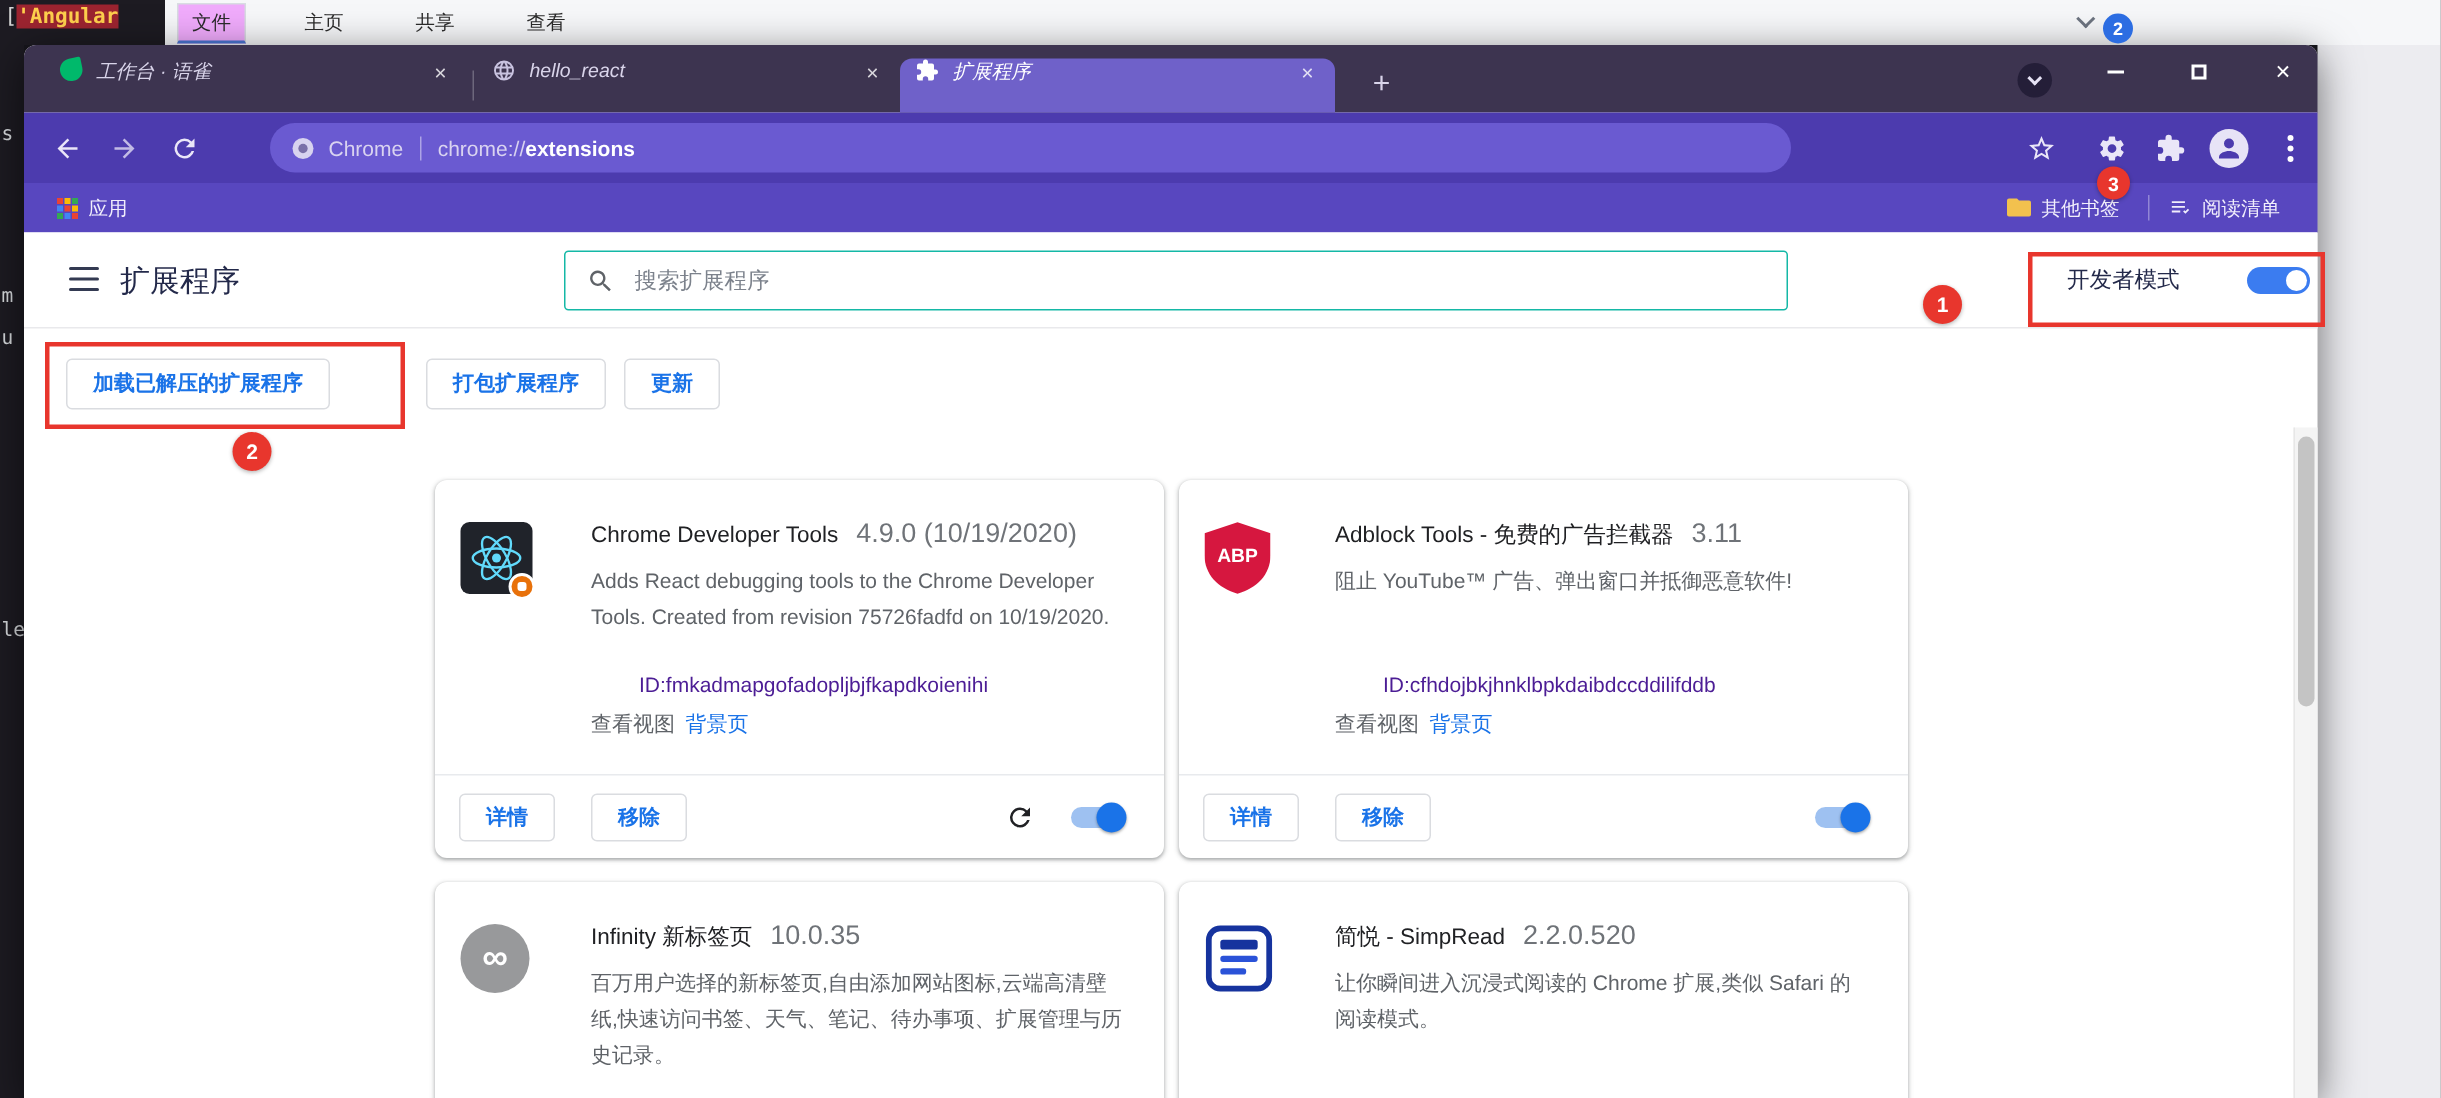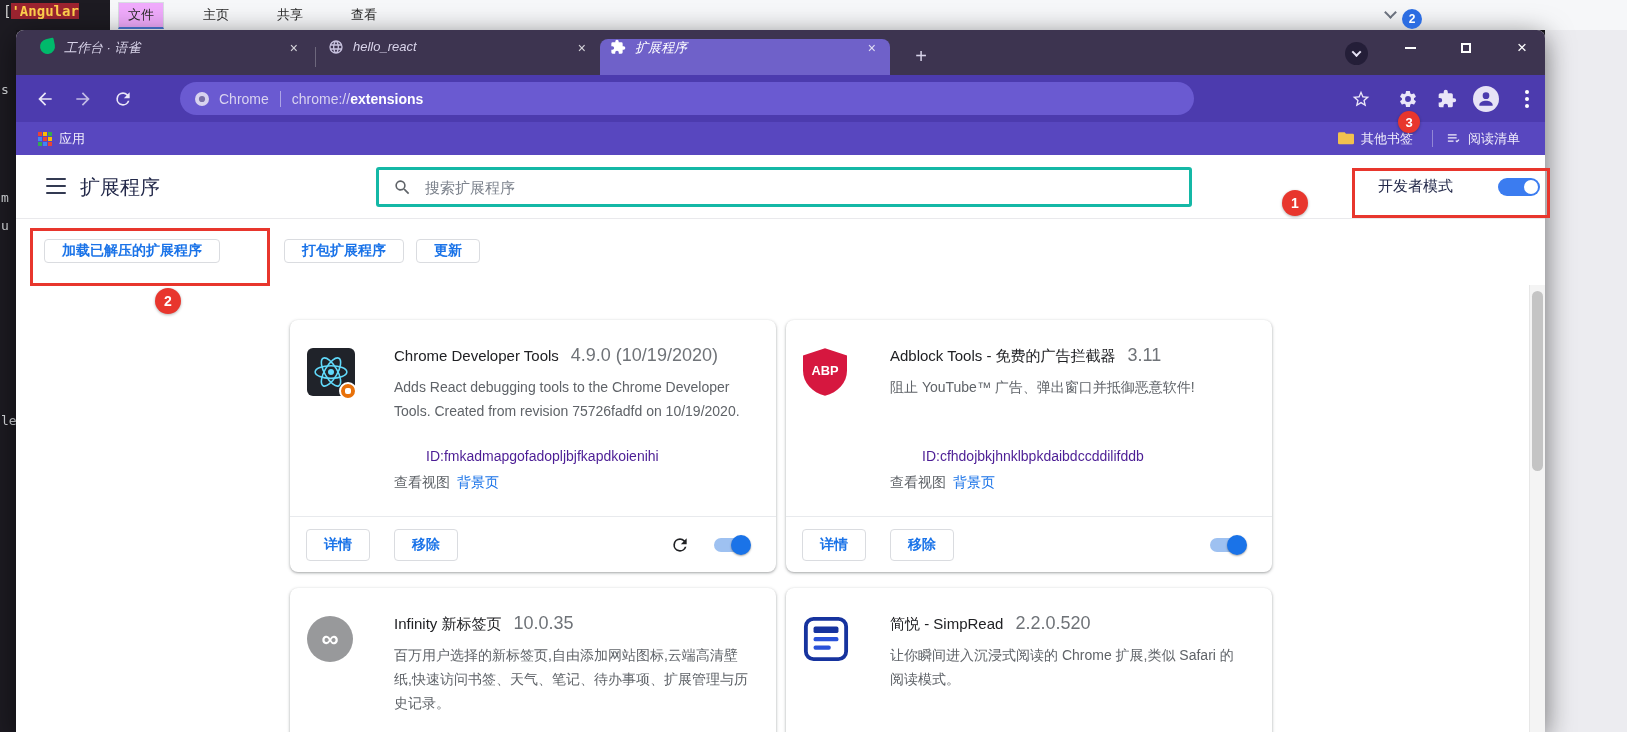--- a/index.html
+++ b/index.html
@@ -73,33 +73,33 @@
   .apps-grid i:nth-child(4){background:#4285f4}.apps-grid i:nth-child(5){background:#ea4335}.apps-grid i:nth-child(6){background:#fbbc04}
   .apps-grid i:nth-child(7){background:#34a853}.apps-grid i:nth-child(8){background:#4285f4}.apps-grid i:nth-child(9){background:#ea4335}
   .bm-div { position:absolute; left:1416px; top:8px; width:1px; height:17px; background:rgba(255,255,255,0.35); }
 
   
   .page { position:absolute; left:0; top:125px; width:100%; height:577px; background:#ffffff; overflow:hidden; }
   .page-header { position:absolute; left:0; top:0; width:100%; height:64px; border-bottom:1px solid #e9e9ec; background:#fff; }
   .hamburger { position:absolute; left:30px; top:23px; width:20px; height:16px; display:flex; flex-direction:column; justify-content:space-between; }
   .hamburger i { height:2px; background:#333a52; border-radius:1px; }
   .page-title { position:absolute; left:64px; top:19px; font-size:20px; color:#23294a; }
-  .search-box { position:absolute; left:360px; top:12px; width:816px; height:40px; border:3px solid #14b8a6; border-radius:3px;
+  .search-box { position:absolute; left:360px; top:12px; width:816px; height:40px; border:1px solid #14b8a6; border-radius:3px;
                 background:#fff; display:flex; align-items:center; padding:0 14px; }
   .search-box svg { width:19px; height:19px; flex:none; }
   .search-box input { border:none; outline:none; margin-left:13px; font-size:15px; color:#202124; width:100%;
                       font-family:"Liberation Sans", sans-serif; background:transparent; }
   .search-box input::placeholder { color:#7c828c; }
   .devmode-label { position:absolute; left:1362px; top:22px; font-size:15px; color:#23294a; }
   .dev-toggle { position:absolute; left:1482px; top:23px; width:42px; height:18px; border-radius:9px; background:#3b7cf0; }
   .dev-toggle .knob { position:absolute; right:2px; top:2px; width:14px; height:14px; border-radius:50%; background:#fff; }
 
   .action-row { position:absolute; left:0; top:84px; width:100%; height:38px; }
   .cr-btn { background:#fff; border:1px solid #dadce0; border-radius:4px; color:#1a73e8; font-size:14px; font-weight:bold;
-            height:24px; padding:0 17px; font-family:"Liberation Sans", sans-serif; cursor:pointer; }
+            height:34px; padding:0 17px; font-family:"Liberation Sans", sans-serif; cursor:pointer; }
   .action-row .cr-btn { position:absolute; top:0; }
 
   
   .card { position:absolute; width:486px; height:252px; background:#fff; border-radius:8px;
           box-shadow:0 1px 2px rgba(60,64,67,0.3), 0 1px 3px 1px rgba(60,64,67,0.15); }
   .ext-icon { position:absolute; left:17px; top:28px; width:48px; height:48px; }
   .react-box { width:48px; height:48px; background:#20232a; border-radius:6px; display:flex; align-items:center; justify-content:center; }
   .react-box svg { width:38px; height:38px; }
   .err-badge { position:absolute; left:32px; top:34px; width:18px; height:18px; border-radius:50%; background:#e8710a;
                border:2px solid #fff; display:flex; align-items:center; justify-content:center; }

